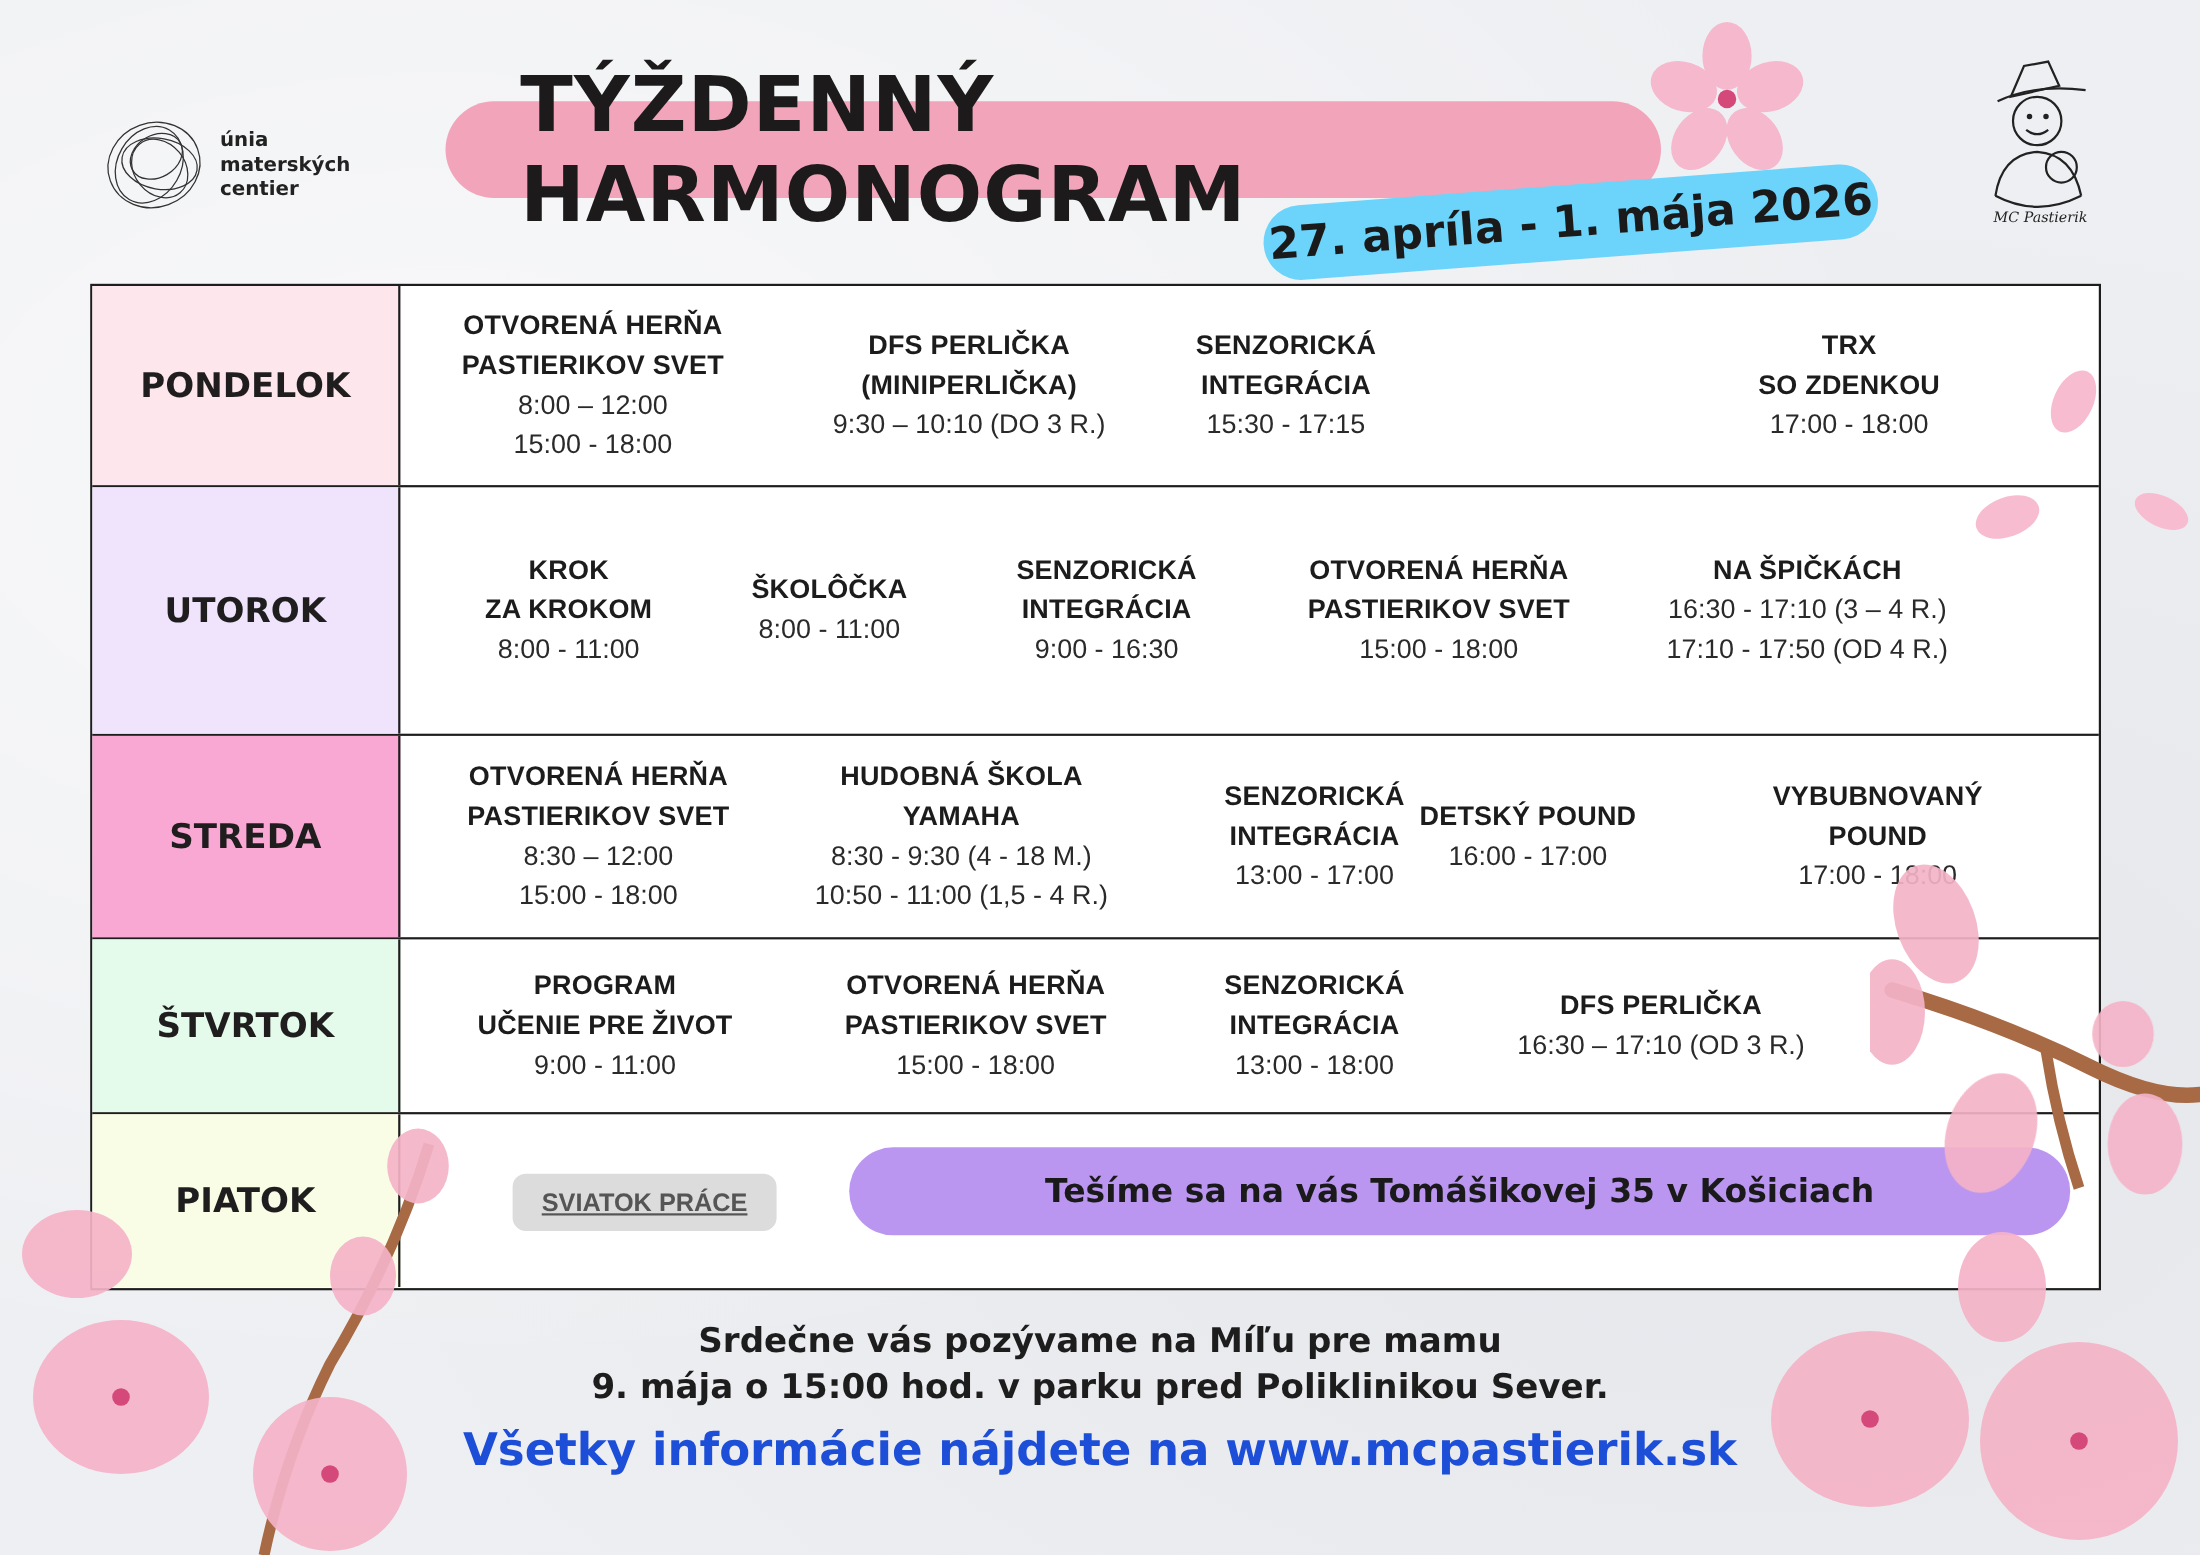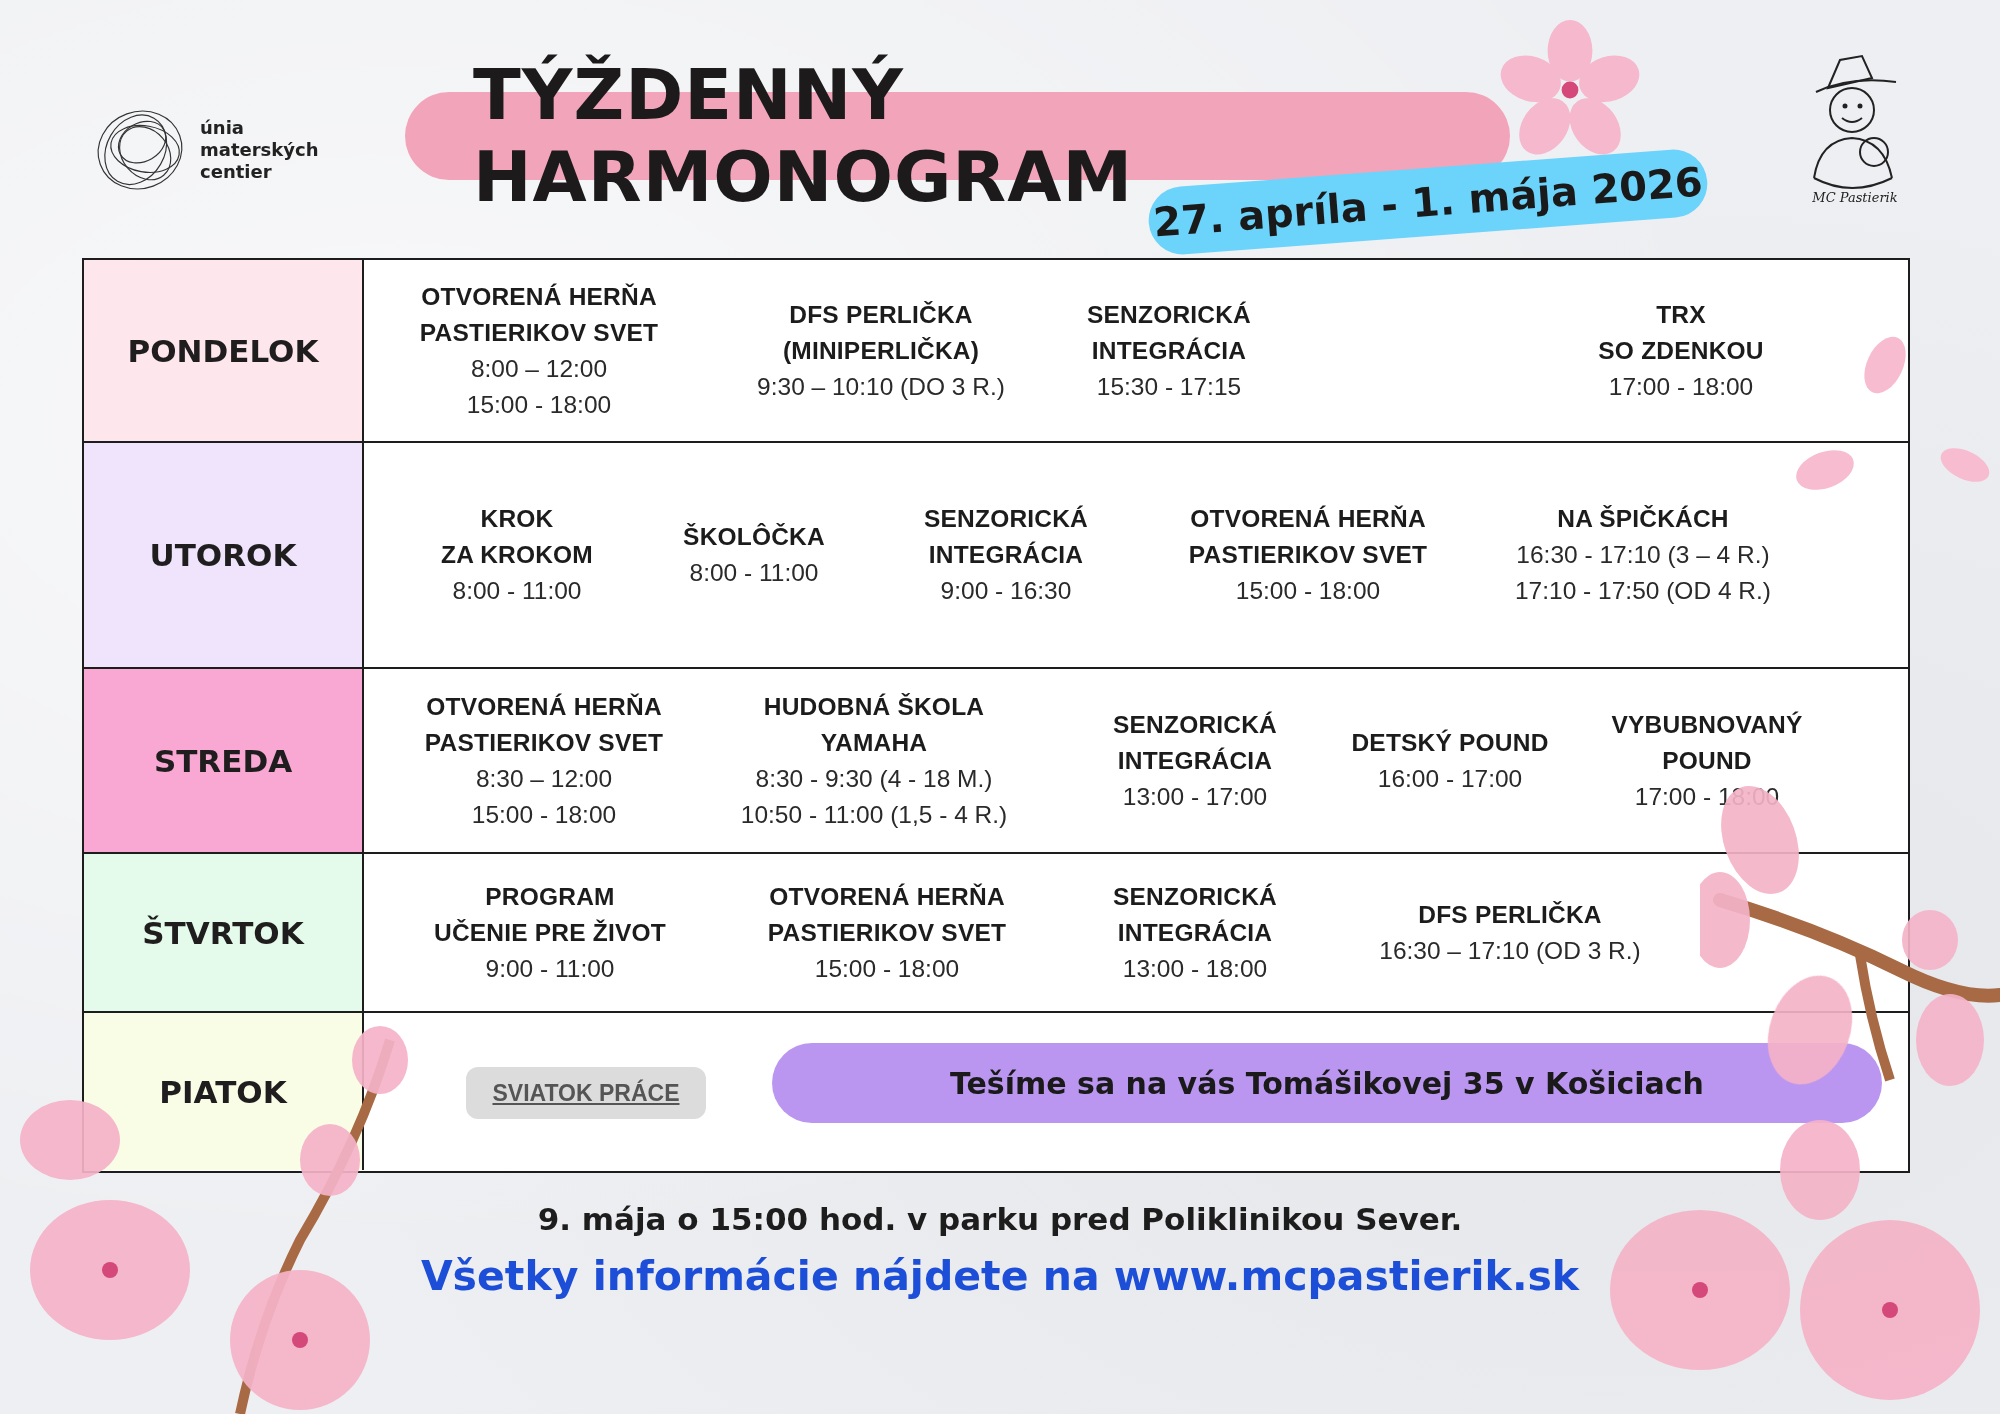--- a/index.html
+++ b/index.html
@@ -214,21 +214,21 @@
         <span class="n">HUDOBNÁ ŠKOLA</span>
         <span class="n">YAMAHA</span>
         <span class="t">8:30 - 9:30 (4 - 18 M.)</span>
         <span class="t">10:50 - 11:00 (1,5 - 4 R.)</span>
       </div>
       <div class="event" style="left:831px;top:50%">
         <span class="n">SENZORICKÁ</span>
         <span class="n">INTEGRÁCIA</span>
         <span class="t">13:00 - 17:00</span>
       </div>
-      <div class="event" style="left:1086px;top:50%">
+      <div class="event" style="left:1025px;top:50%">
         <span class="n">DETSKÝ POUND</span>
         <span class="t">16:00 - 17:00</span>
       </div>
       <div class="event" style="left:1343px;top:50%">
         <span class="n">VYBUBNOVANÝ</span>
         <span class="n">POUND</span>
         <span class="t">17:00 - 18:00</span>
       </div>
     </div>
   </div>
@@ -303,15 +303,16 @@
     <ellipse cx="35" cy="35" rx="18" ry="30" transform="rotate(25 35 35)" fill="#f7bcd0"></ellipse>
   </svg>
 <svg class="blossom" style="left:1790px;top:440px;width:70px;height:60px" viewBox="0 0 70 60">
     <ellipse cx="35" cy="30" rx="30" ry="18" transform="rotate(-20 35 30)" fill="#f7bcd0"></ellipse>
   </svg>
 <svg class="blossom" style="left:1935px;top:440px;width:60px;height:50px" viewBox="0 0 60 50">
     <ellipse cx="30" cy="25" rx="26" ry="14" transform="rotate(25 30 25)" fill="#f7bcd0"></ellipse>
   </svg>
 
 <div class="abs footer" style="top:1198px">
+  <span class="l1">Srdečne vás pozývame na Míľu pre mamu</span>
   <span class="l2">9. mája o 15:00 hod. v parku pred Poliklinikou Sever.</span>
   <span class="l3">Všetky informácie nájdete na www.mcpastierik.sk</span>
 </div>
 
 </body></html>

